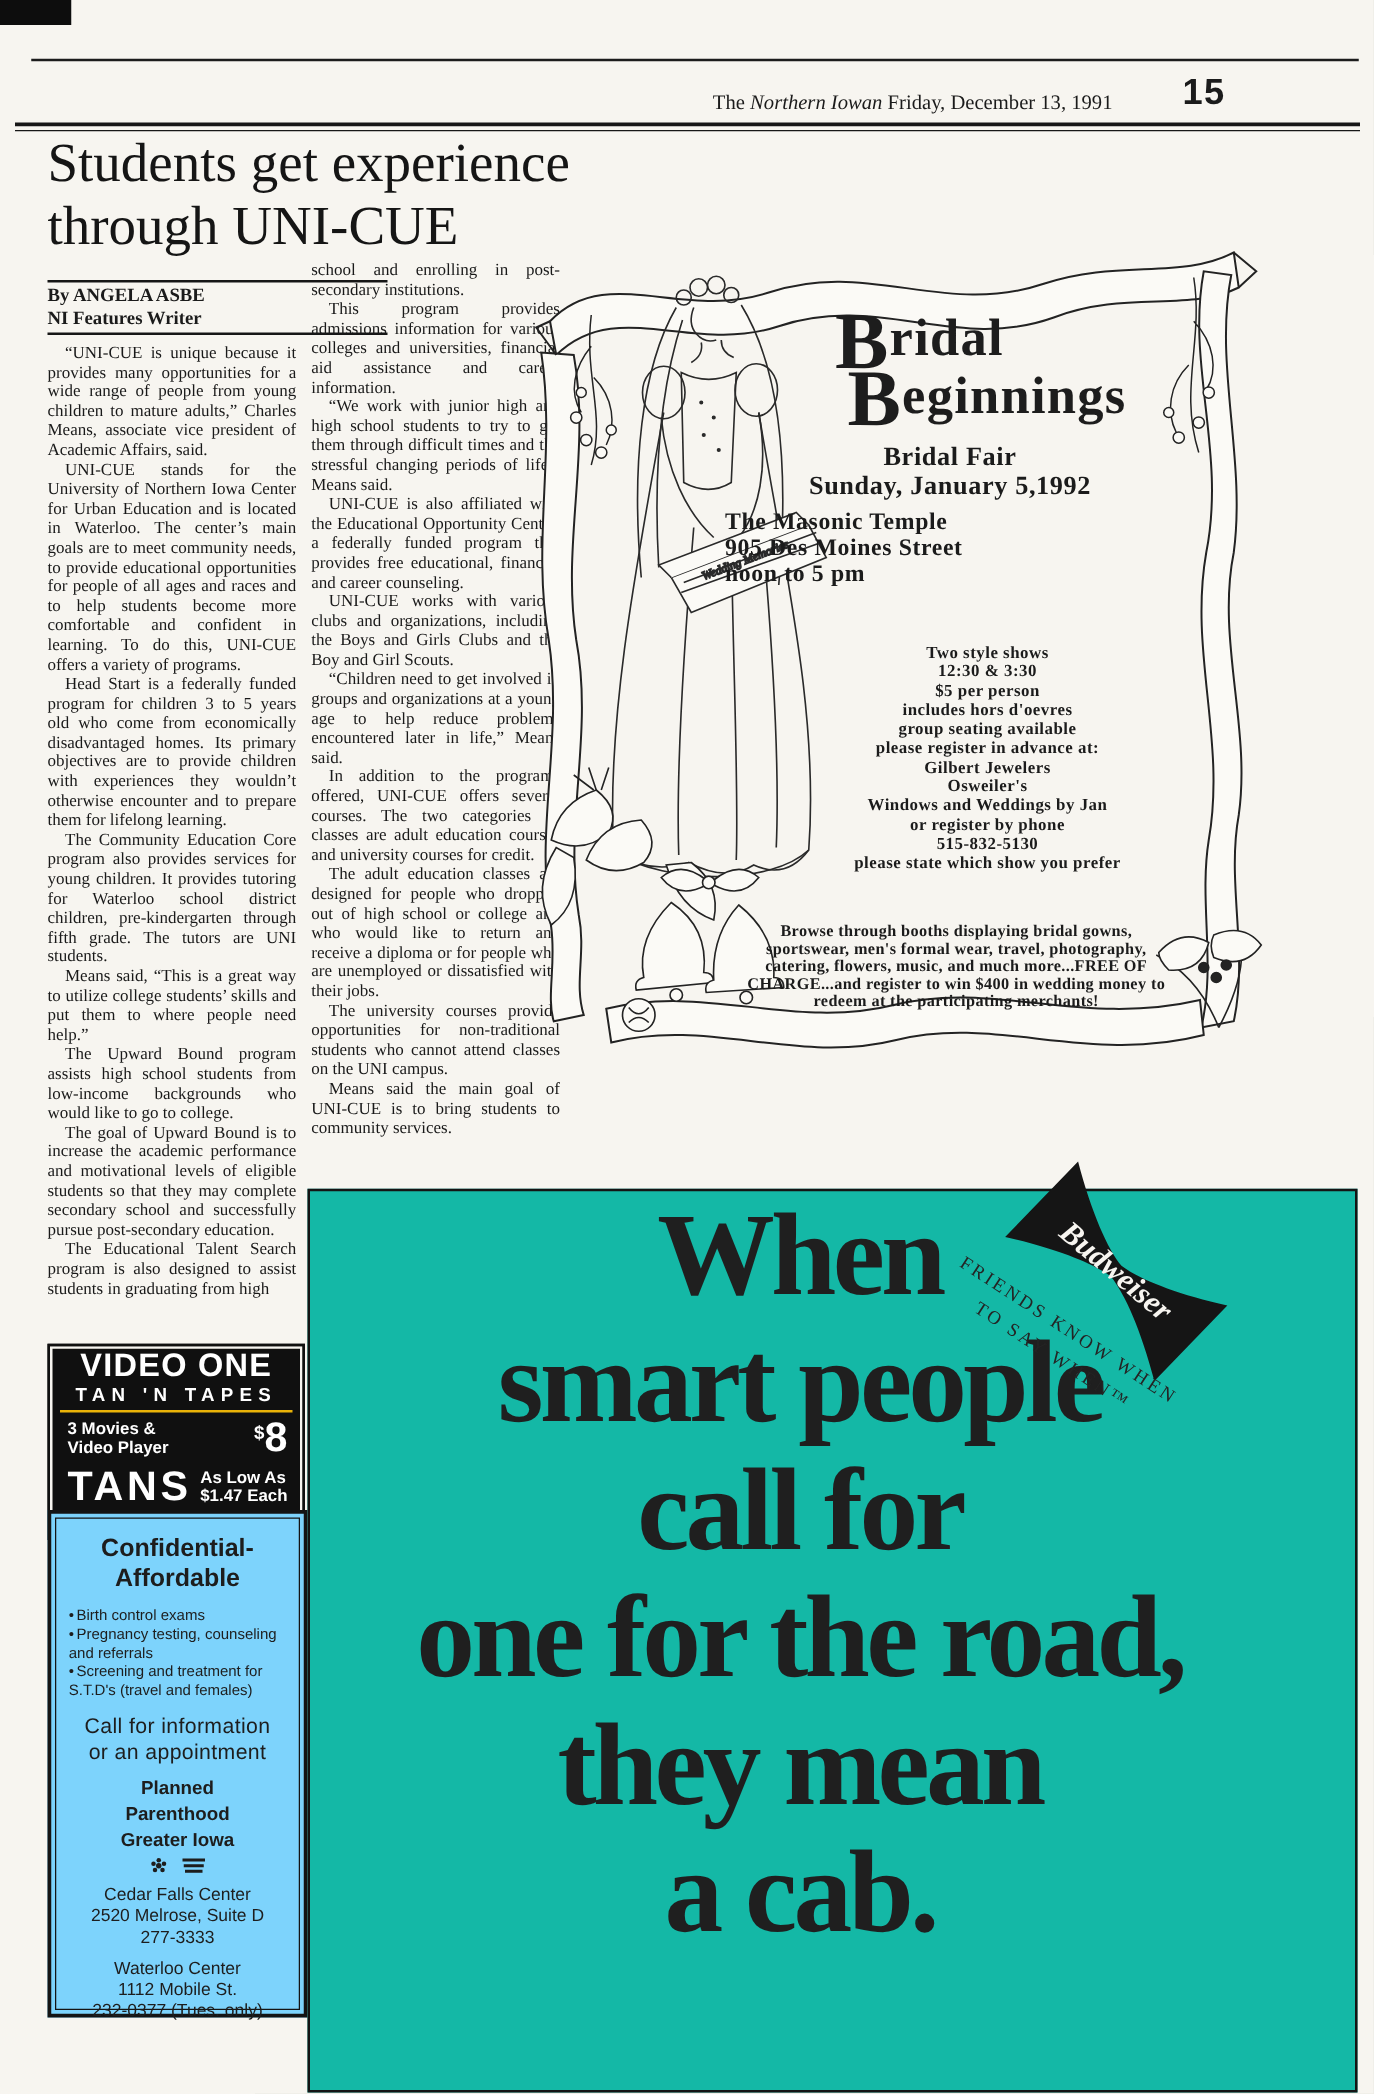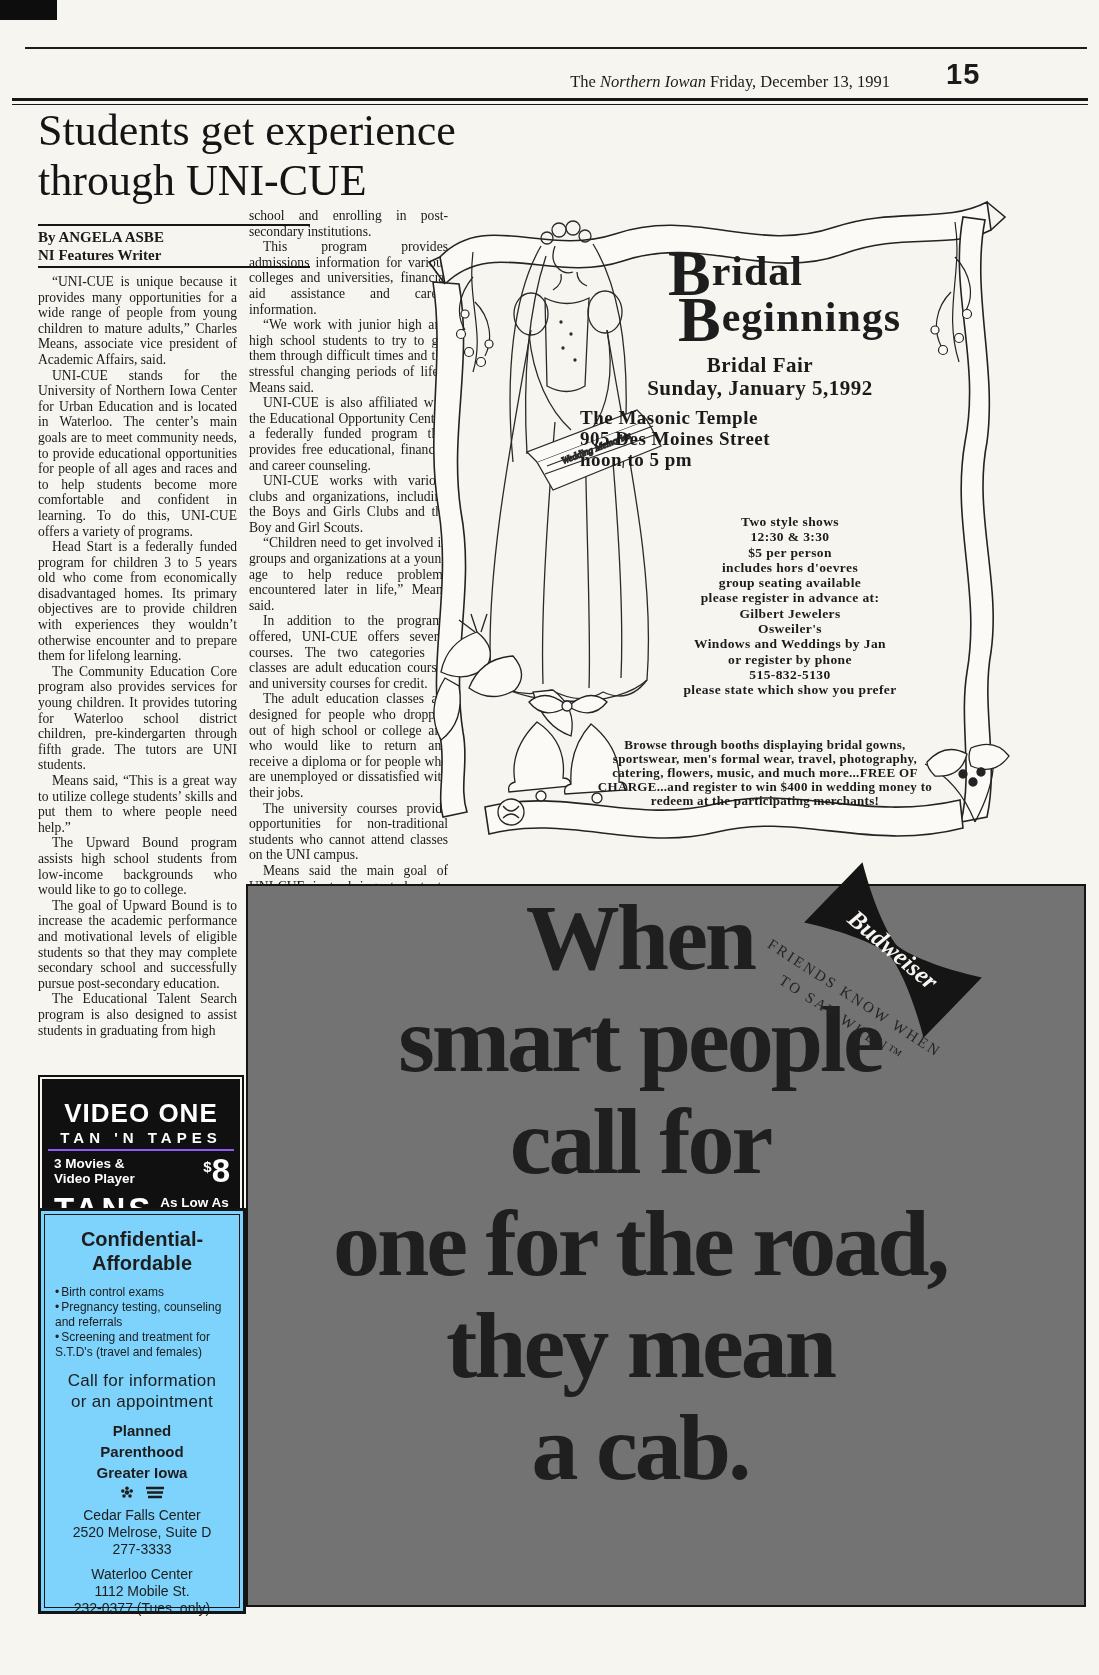--- a/index.html
+++ b/index.html
@@ -33,22 +33,22 @@
   .br-title .line{font-size:42px;line-height:46px;white-space:nowrap;}
   .br-title .line2{margin-left:10px;}
   .br-title .init{font-size:64px;vertical-align:-10px;line-height:0;}
   .br-fair{position:absolute;left:165px;top:192px;width:360px;text-align:center;font-weight:bold;font-size:21px;line-height:23px;letter-spacing:0.5px;}
   .br-venue{position:absolute;left:165px;top:245px;width:360px;font-weight:bold;font-size:19px;line-height:21px;letter-spacing:0.5px;}
   .br-details{position:absolute;left:185px;top:352px;width:380px;text-align:center;font-weight:bold;font-size:13.5px;line-height:15.3px;letter-spacing:0.4px;}
   .br-browse{position:absolute;left:180px;top:576px;width:340px;text-align:center;font-weight:bold;font-size:13px;line-height:13.9px;letter-spacing:0.3px;}
   
   .videoone{position:absolute;left:38px;top:1075px;width:202px;height:153px;background:#101010;border:2px solid #101010;
     box-shadow:inset 0 0 0 2px #f7f5f0; color:#fff;font-family:"Liberation Sans","DejaVu Sans",sans-serif;}
-  .vo-title{font-weight:bold;font-size:26px;letter-spacing:1px;text-align:center;margin-top:21px;}
-  .vo-sub{font-weight:bold;font-size:15px;letter-spacing:5px;text-align:center;margin:0 8px;padding-bottom:3px;border-bottom:2px solid #8b5cf6;}
+  .vo-title{font-weight:bold;font-size:26px;letter-spacing:1px;text-align:center;margin-top:0;}
+  .vo-sub{font-weight:bold;font-size:15px;letter-spacing:5px;text-align:center;margin:0 8px;padding-bottom:3px;border-bottom:2px solid #eab308;}
   .vo-row{display:flex;justify-content:space-between;align-items:center;padding:1px 12px 0 14px;}
   .vo-offer1{font-weight:bold;font-size:13.5px;line-height:15px;}
   .vo-price{white-space:nowrap;}
   .vo-price .sym{font-size:15px;font-weight:bold;vertical-align:10px;}
   .vo-price .num{font-size:33px;font-weight:bold;}
   .vo-tans{font-size:33px;font-weight:bold;letter-spacing:3px;}
   .vo-offer2{font-weight:bold;font-size:13.5px;line-height:15px;text-align:left;}
   .vo-addr{border-top:2px solid #9a9a9a;margin-top:2px;color:#c9c9c9;font-size:12.5px;letter-spacing:1px;text-align:center;padding-top:10px;}
   
   .pp{position:absolute;left:38px;top:1208px;width:202px;height:400px;border:3px solid #141414;background:#7dd3fc;
@@ -56,21 +56,21 @@
   .pp-inner{position:absolute;left:3px;top:3px;right:3px;bottom:3px;border:1px solid #141414;text-align:center;color:#1d1d1d;}
   .pp-heading{font-weight:bold;font-size:20px;line-height:24px;margin-top:12px;}
   .pp-bullets{text-align:left;margin:10px 8px 0 10px;}
   .pp-bullet{font-size:12px;line-height:15px;}
   .pp-bullet::before{content:"\2022";margin-right:2px;}
   .pp-call{font-size:17px;line-height:21px;margin-top:10px;letter-spacing:0.3px;}
   .pp-org{font-weight:bold;font-size:15px;line-height:21px;margin-top:8px;}
   .pp-logos{margin-top:3px;display:flex;justify-content:center;gap:10px;align-items:center;}
   .pp-addr{font-size:14px;line-height:17px;margin-top:8px;}
   
-  .bud{position:absolute;left:246px;top:884px;width:836px;height:719px;border:2px solid #141414;background:#737373;text-decoration:underline;}
+  .bud{position:absolute;left:246px;top:951px;width:836px;height:719px;border:2px solid #141414;background:#14b8a6;text-decoration:underline;}
   .bud-headline{position:absolute;left:0;top:0;width:784px;text-align:center;}
   .bud-line{font-family:"Liberation Serif",serif;font-weight:bold;font-size:94px;line-height:102px;letter-spacing:-3px;color:#1f1f1f;white-space:nowrap;}
   .bud-logo{position:absolute;left:560px;top:18px;width:170px;height:92px;transform:rotate(44deg);}
   .bud-tagline{position:absolute;left:445px;top:98px;width:310px;text-align:center;transform:rotate(33deg);
       font-family:"Liberation Serif",serif;font-size:15px;letter-spacing:2.5px;line-height:24px;color:#242424;white-space:nowrap;}
 </style>
 </head>
 <body>
 
 <div class="page">

